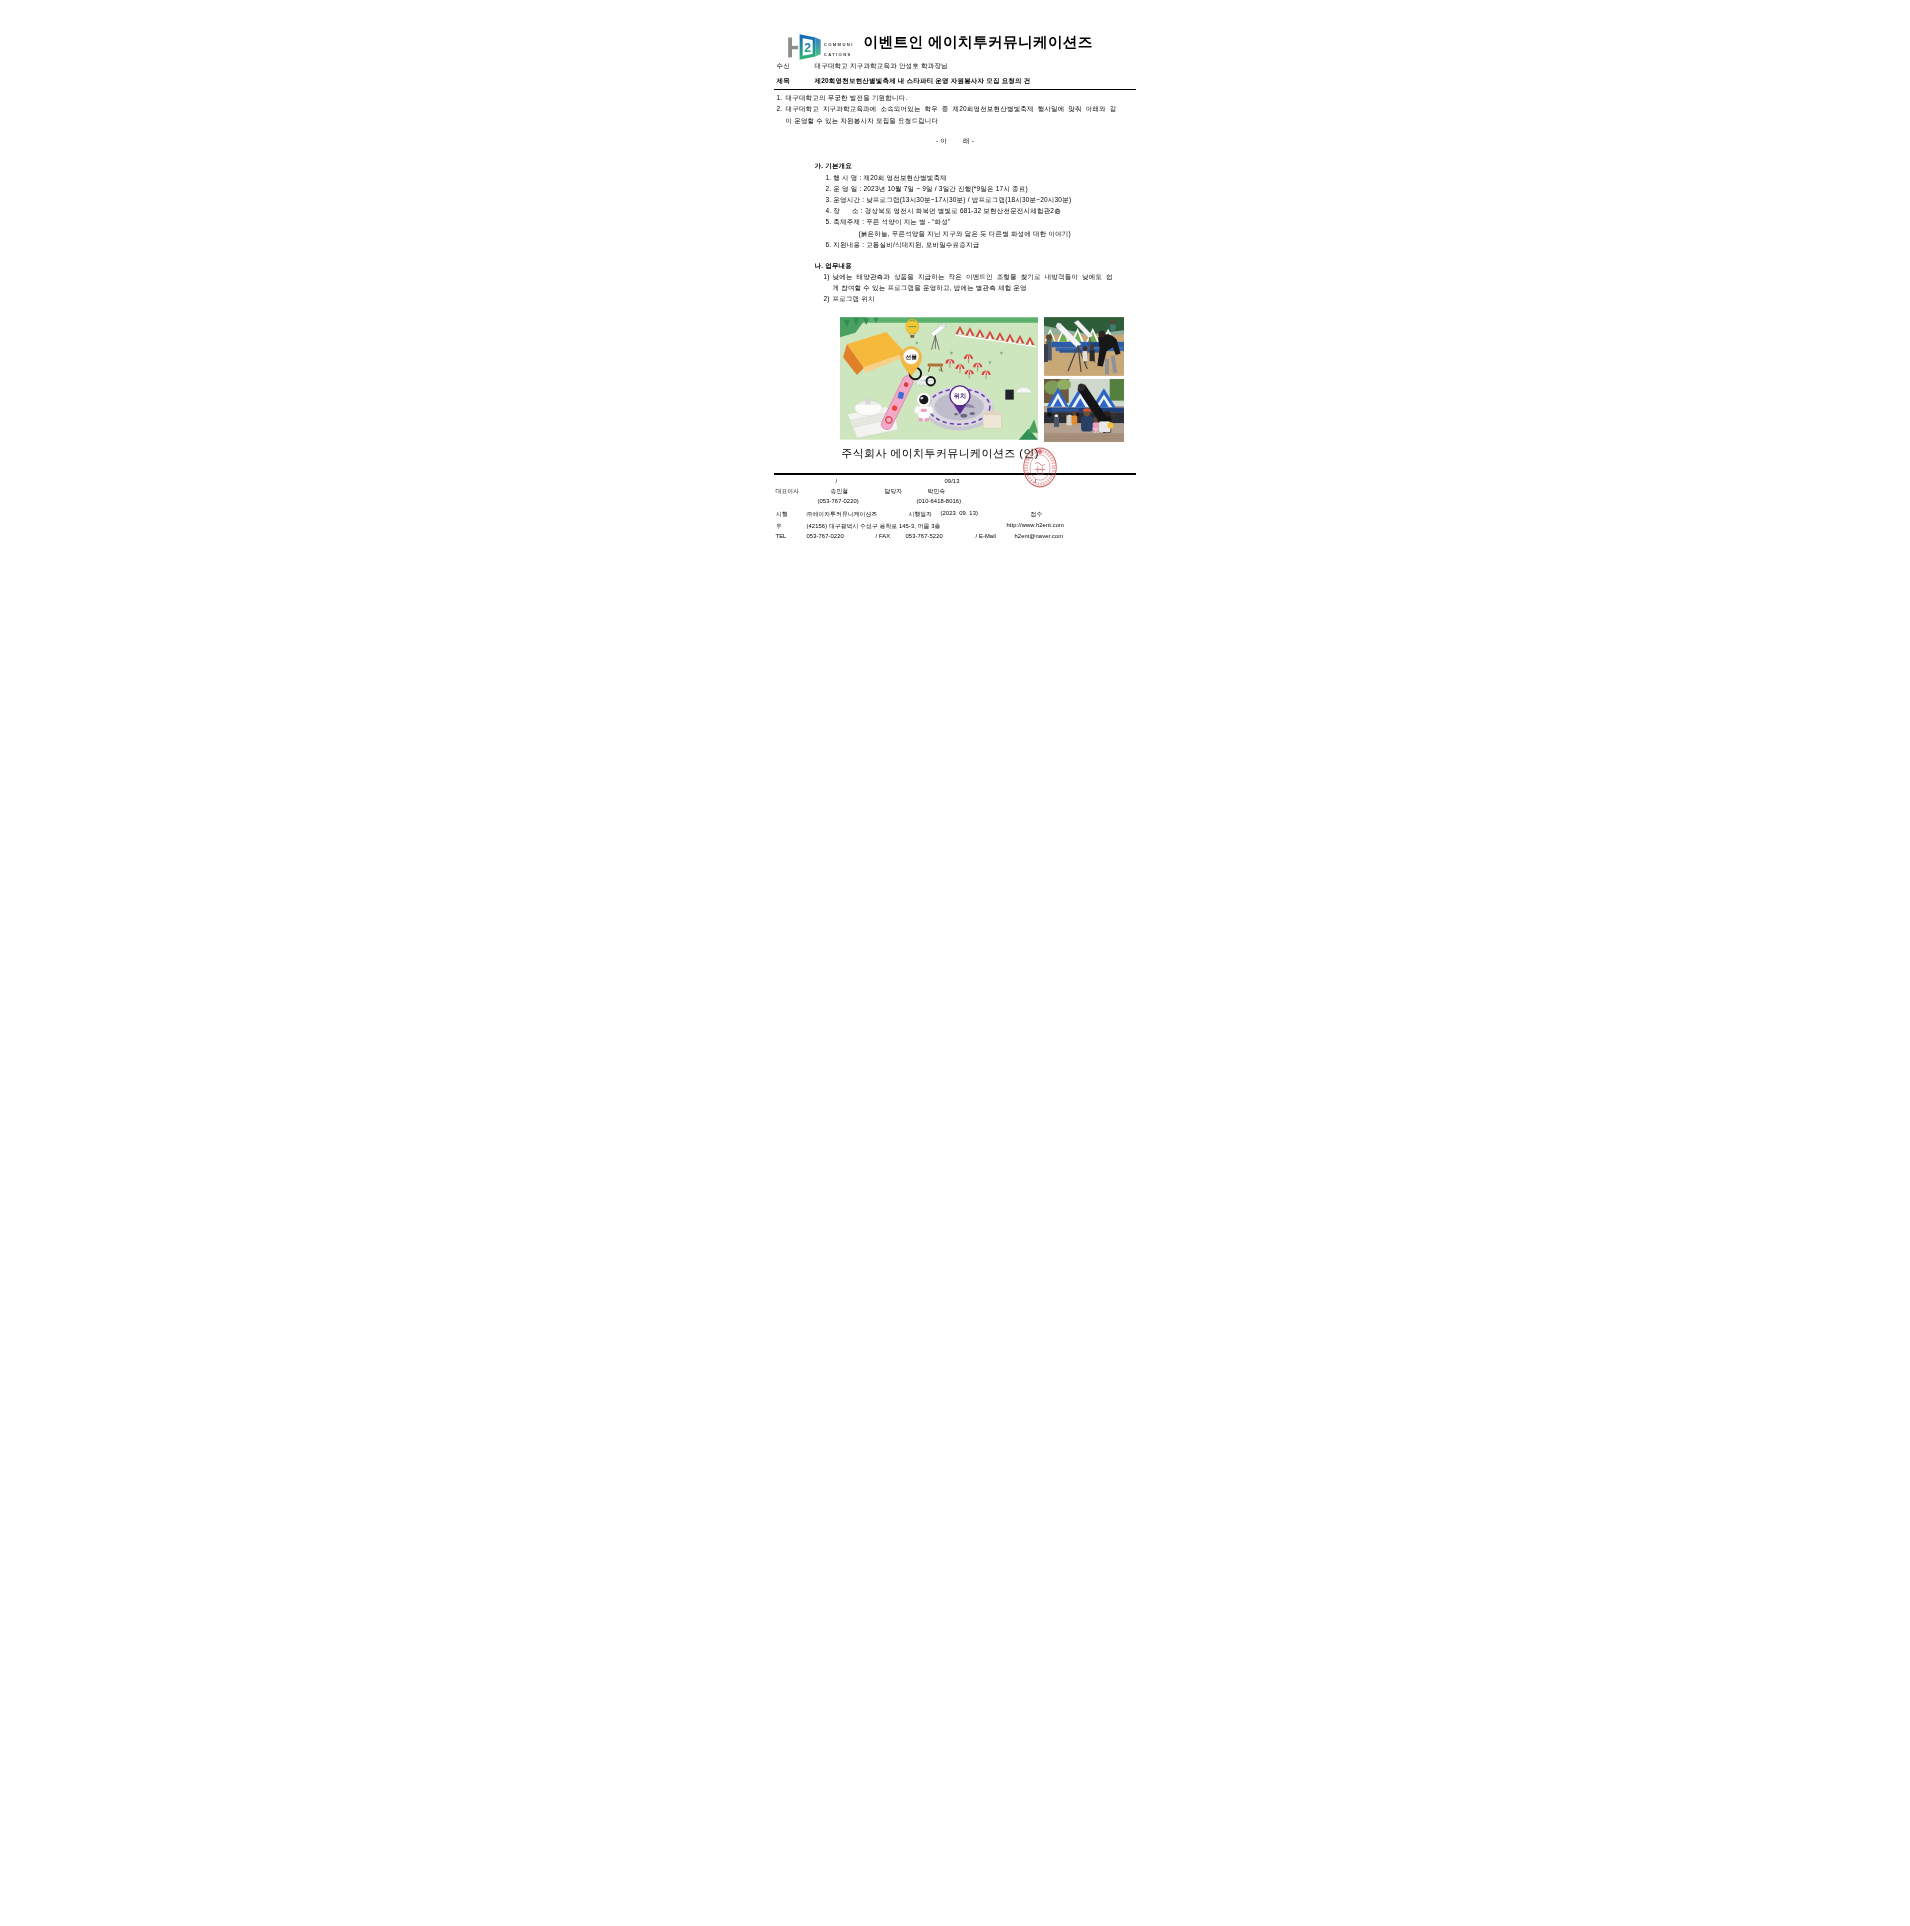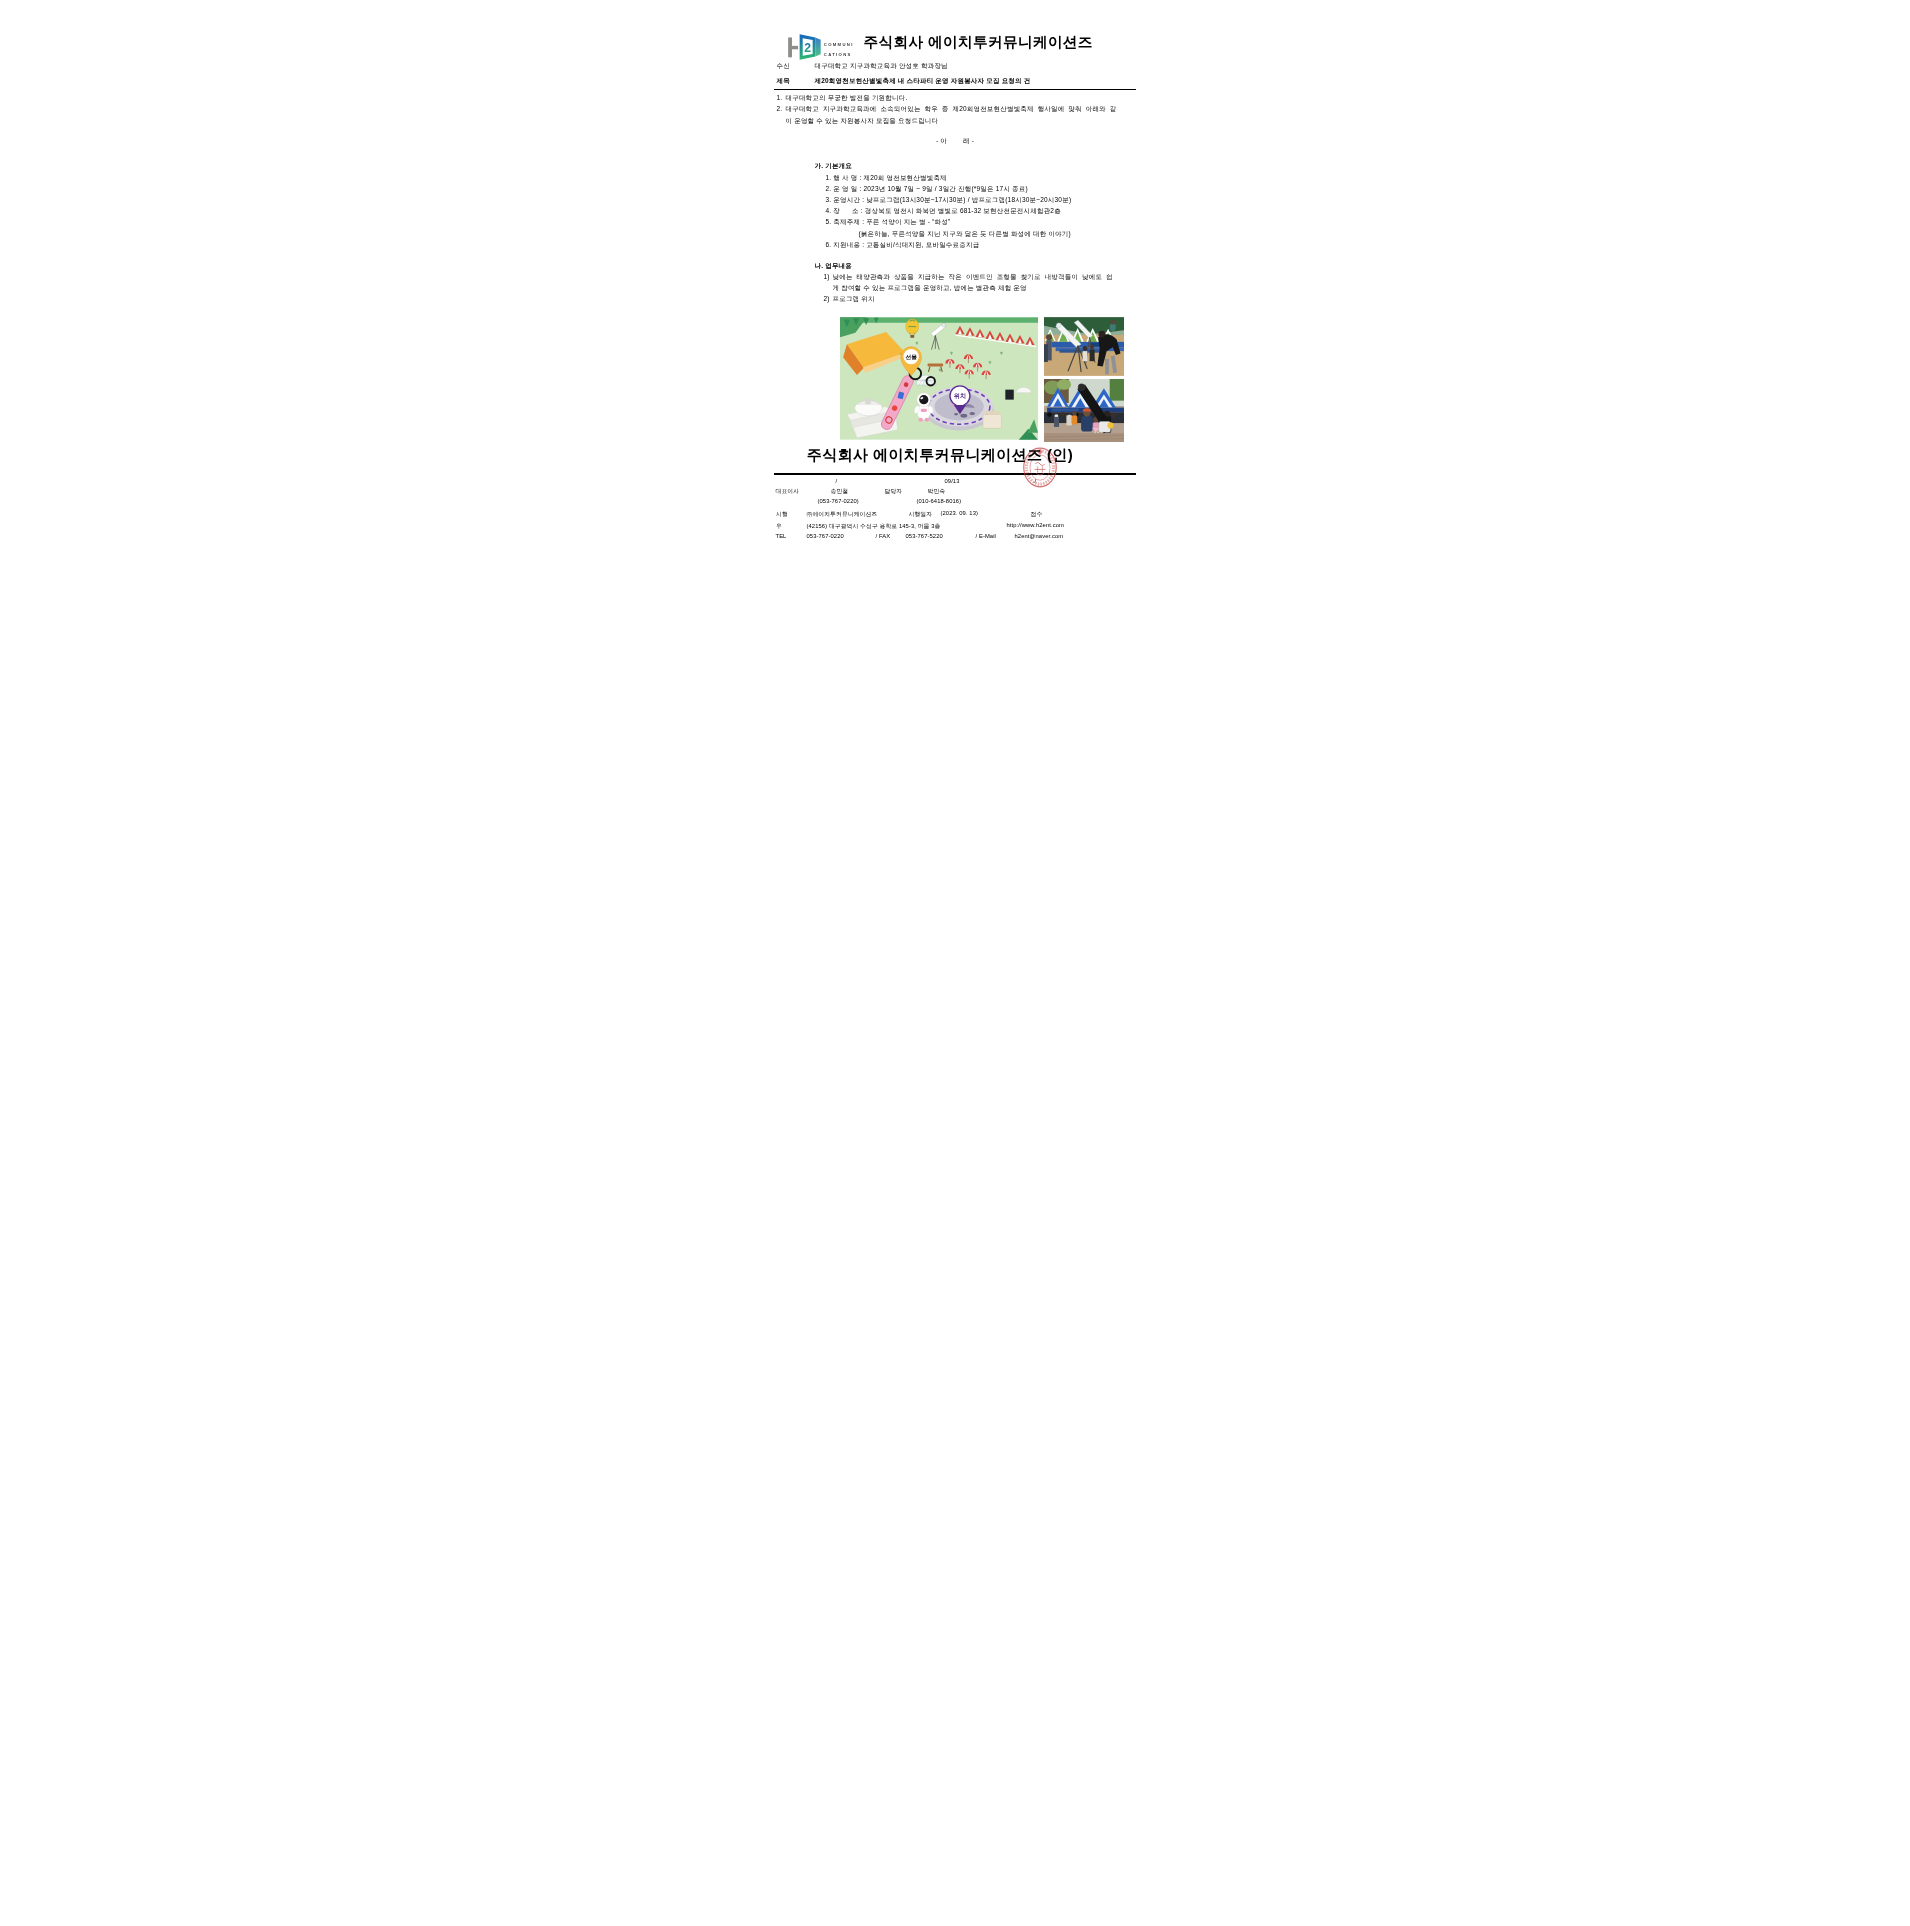--- a/index.html
+++ b/index.html
@@ -4,21 +4,21 @@
 <style>
   html,body{margin:0;padding:0;background:#ffffff;}
   .page{position:relative;width:411px;height:581px;background:#fff;margin:0 auto;
         font-family:"Liberation Sans",sans-serif;color:#000;overflow:hidden;}
   .abs{position:absolute;white-space:pre;}
   .t{font-size:6.5px;letter-spacing:0.2px;}
   .b{font-weight:700;}
   .ws{word-spacing:1.9px;}
   .rule{position:absolute;background:#000;}
   .doc-title{font-size:14.6px;font-weight:700;letter-spacing:0.4px;text-align:center;}
-  .sig{font-size:15px;font-weight:700;letter-spacing:0.4px;text-align:center;z-index:3;}
+  .sig{font-size:11px;font-weight:400;letter-spacing:0.4px;text-align:center;z-index:3;}
   .ft{font-size:5.8px;letter-spacing:0.1px;}
   svg text{font-family:"Liberation Sans",sans-serif;}
   .seal{z-index:2;}
 </style>
 </head>
 <body>
 
 <div class="page">
 
   <div class="abs" style="left:31px;top:26px;width:67px;height:28px;">
@@ -32,21 +32,21 @@
       <rect x="3" y="11" width="10" height="52" fill="#8e8e88"></rect>
       <rect x="13" y="33" width="16" height="9" fill="#8e8e88"></rect>
       <polygon points="33,3 74,11 74,61 33,69" fill="url(#lg1)"></polygon>
       <polygon points="74,11 88,17 88,55 74,61" fill="url(#lg1)" opacity="0.85"></polygon>
       <polygon points="41,13 67,18 67,54 41,59" fill="#ffffff"></polygon>
       <text x="54" y="49" font-size="32" font-weight="700" text-anchor="middle" fill="url(#lg1)">2</text>
       <text x="96" y="33" font-size="11" font-weight="700" letter-spacing="3.5" fill="#3c3c3c">COMMUNI</text>
       <text x="96" y="59" font-size="11" font-weight="700" letter-spacing="3.5" fill="#3c3c3c">CATIONS</text>
     </svg>
   </div>
-  <div class="abs doc-title" style="left:114px;top:33px;width:222px;">주식회사 에이치투커뮤니케이션즈</div>
+  <div class="abs doc-title" style="left:114px;top:33px;width:222px;">이벤트인 에이치투커뮤니케이션즈</div>
 
   <span class="abs t" style="left:27px;top:62px;">수신</span>
   <span class="abs t" style="left:65px;top:62px;">대구대학교 지구과학교육과 안성호 학과장님</span>
 
   <span class="abs t b" style="left:27px;top:77px;">제목</span>
   <span class="abs t b" style="left:65px;top:77px;">제20회영천보현산별빛축제 내 스타파티 운영 자원봉사자 모집 요청의 건</span>
   <div class="rule" style="left:24px;top:89px;width:362px;height:1.2px;"></div>
 
   <span class="abs t" style="left:27px;top:94px;">1.</span>
   <span class="abs t" style="left:36px;top:94px;">대구대학교의 무궁한 발전을 기원합니다.</span>

